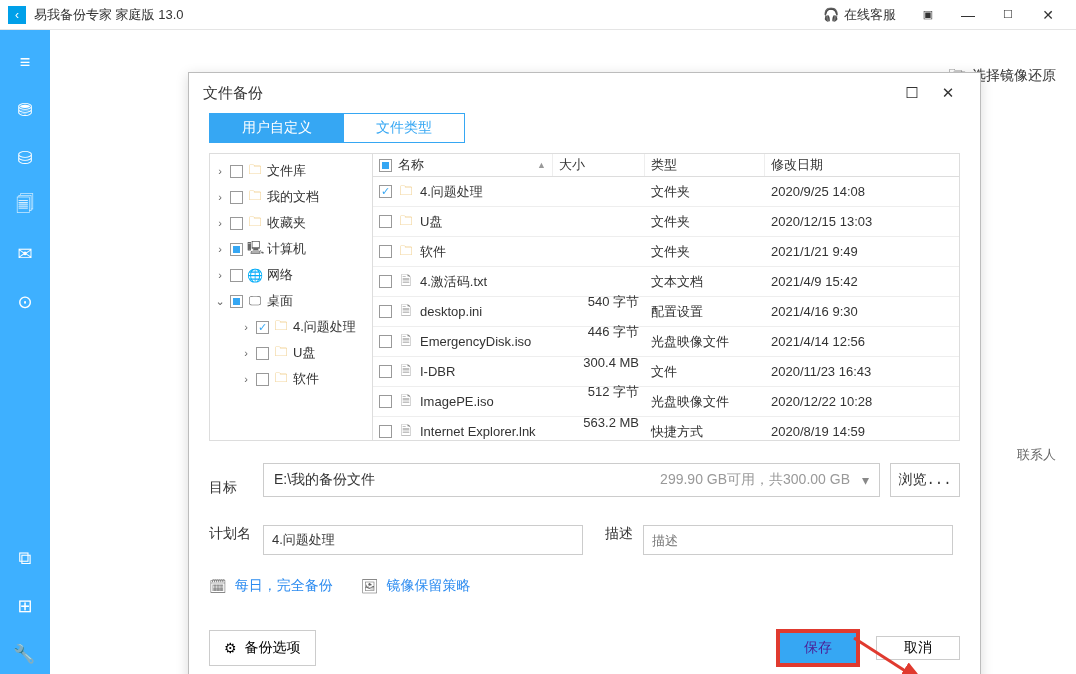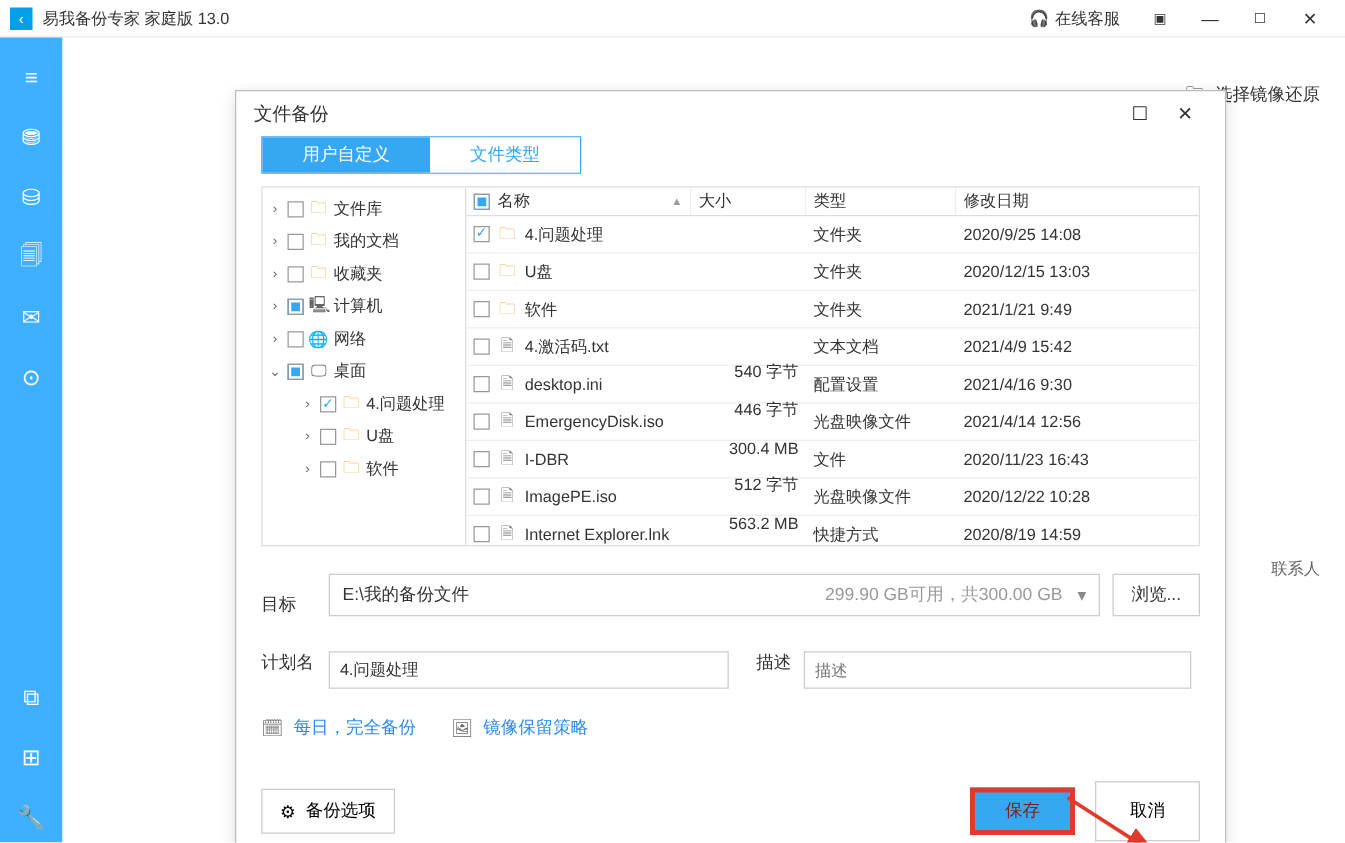--- a/index.html
+++ b/index.html
@@ -75,38 +75,38 @@
 .trow .ic { width: 16px; text-align: center; color: #888; }
 .trow .ic.fold { color: #e8b34d; }
 
 
 .form-row { display: flex; align-items: flex-end; margin-top: 22px; font-size: 14px; color: #333; }
 .form-row .lbl { width: 54px; }
 .target-box { flex: 1; height: 34px; border: 1px solid #ccc; display: flex; align-items: center; padding: 0 10px; color: #333; font-size: 14px; }
 .target-box .path { flex: 1; }
 .target-box .avail { color: #999; margin-right: 12px; }
 .target-box .dd { color: #888; cursor: pointer; }
-.browse-btn { width: 70px; height: 34px; border: 1px solid #ccc; margin-left: 10px; display: flex; align-items: center; justify-content: center; font-size: 14px; cursor: pointer; background: #fff; }
+.browse-btn { width: 70px; height: 34px; border: 1px solid #ccc; margin-left: 10px; display: flex; align-items: center; justify-content: center; font-size: 14px; cursor: pointer; background: #fff; font-family: Liberation Mono, monospace; }
 
 .form-row2 { display: flex; margin-top: 28px; font-size: 14px; color: #333; gap: 0; }
 .form-row2 .lbl { width: 54px; }
 .input-text { height: 30px; border: 1px solid #ccc; padding: 0 8px; font-size: 13px; color: #333; background: #fff; }
 .plan-name { width: 320px; }
 .desc-lbl { margin-left: 22px; width: 38px; }
 .desc-input { width: 310px; color: #aaa; }
 
 .schedule-row { display: flex; align-items: center; gap: 28px; margin-top: 22px; font-size: 14px; }
 .schedule-row .link { display: flex; align-items: center; gap: 8px; color: #2d8cf0; cursor: pointer; }
 .schedule-row .ic { color: #666; }
 
 .bottom-row { display: flex; align-items: center; margin-top: 34px; }
 .backup-opt { height: 36px; border: 1px solid #ccc; padding: 0 14px; display: flex; align-items: center; gap: 8px; font-size: 14px; cursor: pointer; }
 .bottom-row .spacer { flex: 1; }
-.btn { height: 48px; width: 84px; display: flex; align-items: center; justify-content: center; font-size: 14px; cursor: pointer; }
-.btn.save { background: #36a7f3; color: #7f1d1d; border: 4px solid #e03a2f; box-sizing: content-box; width: 76px; height: 30px; }
+.btn { height: 24px; width: 84px; display: flex; align-items: center; justify-content: center; font-size: 14px; cursor: pointer; }
+.btn.save { background: #36a7f3; color: #4c1d95; border: 4px solid #e03a2f; box-sizing: content-box; width: 76px; height: 30px; }
 .btn.cancel { border: 1px solid #ccc; margin-left: 16px; background: #fff; }
 
 
 .arrow { position: absolute; left: 665px; top: 565px; pointer-events: none; }
 .arrow svg { overflow: visible; }
 </style>
 </head>
 <body>
 
 <div class="titlebar">

